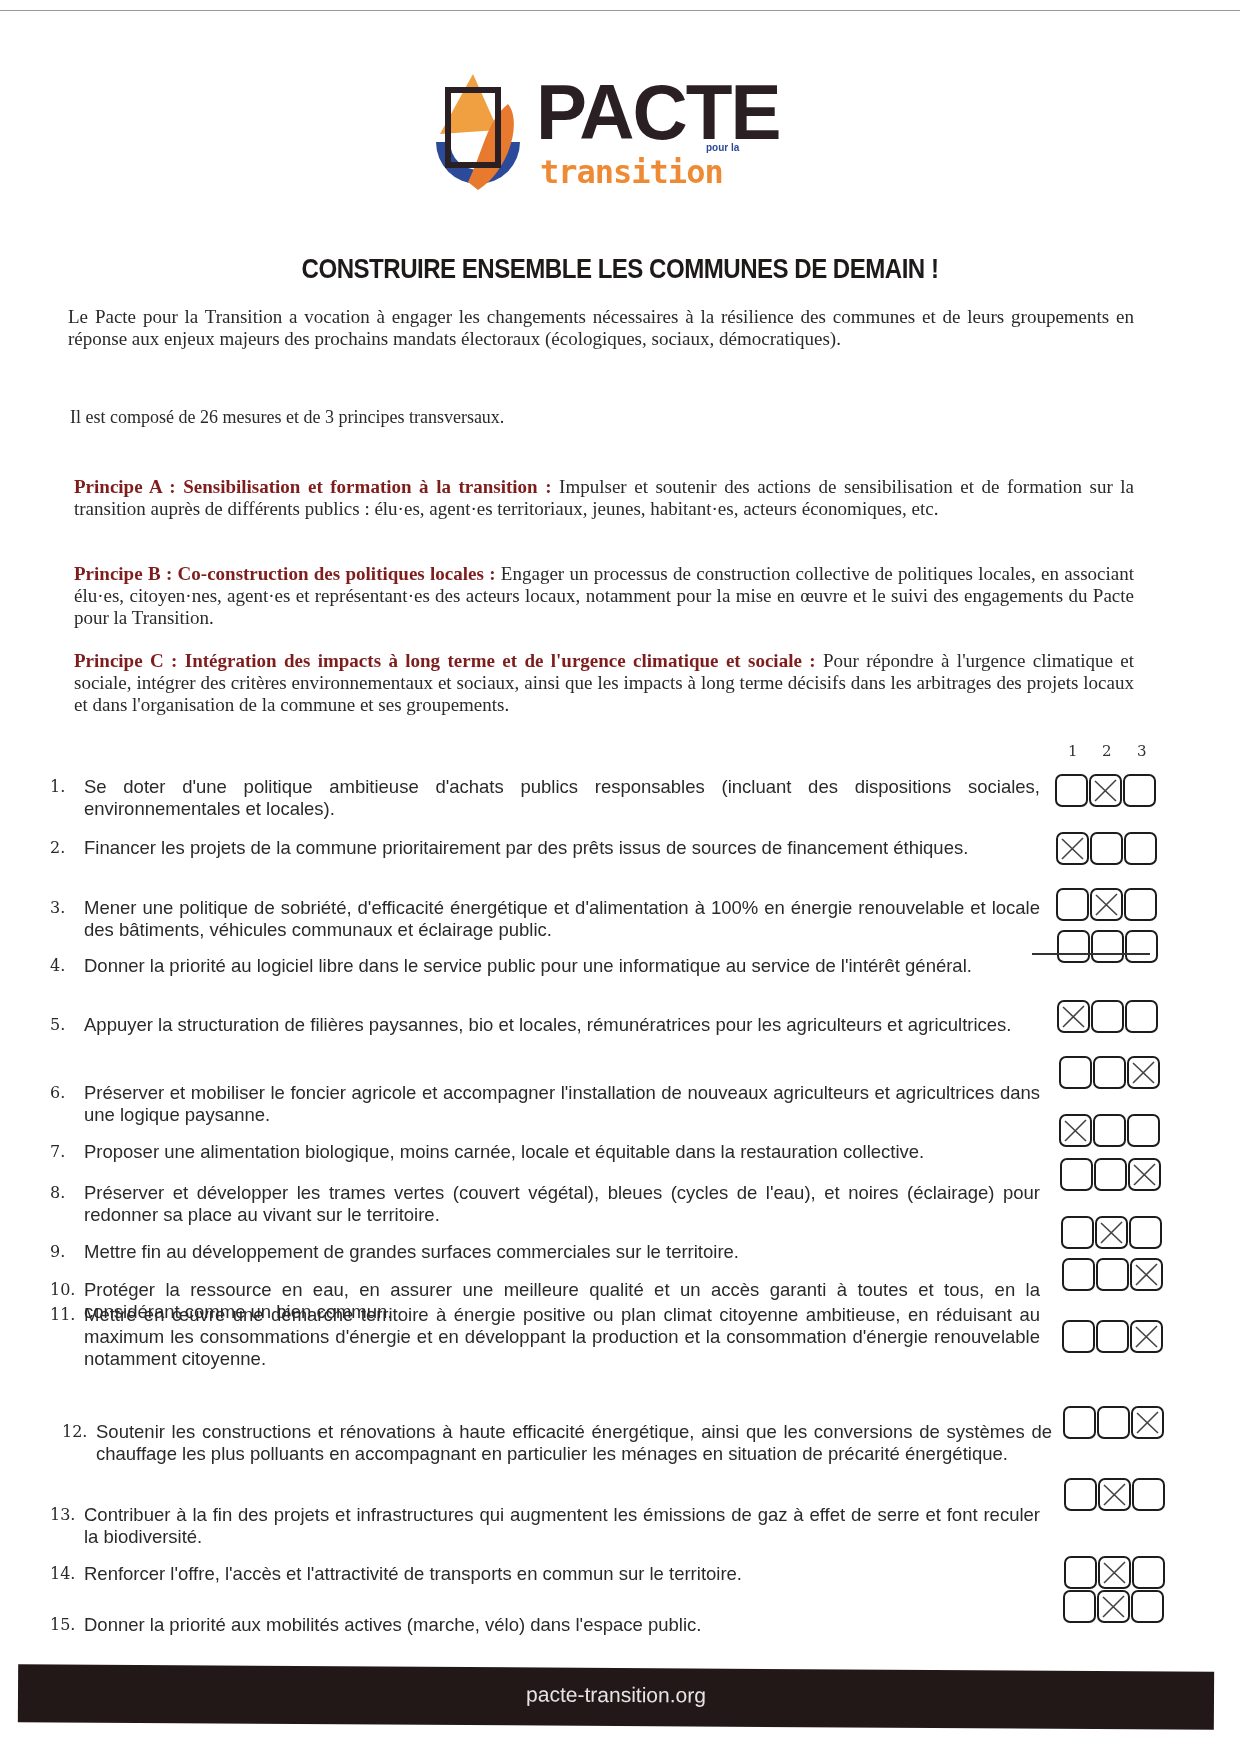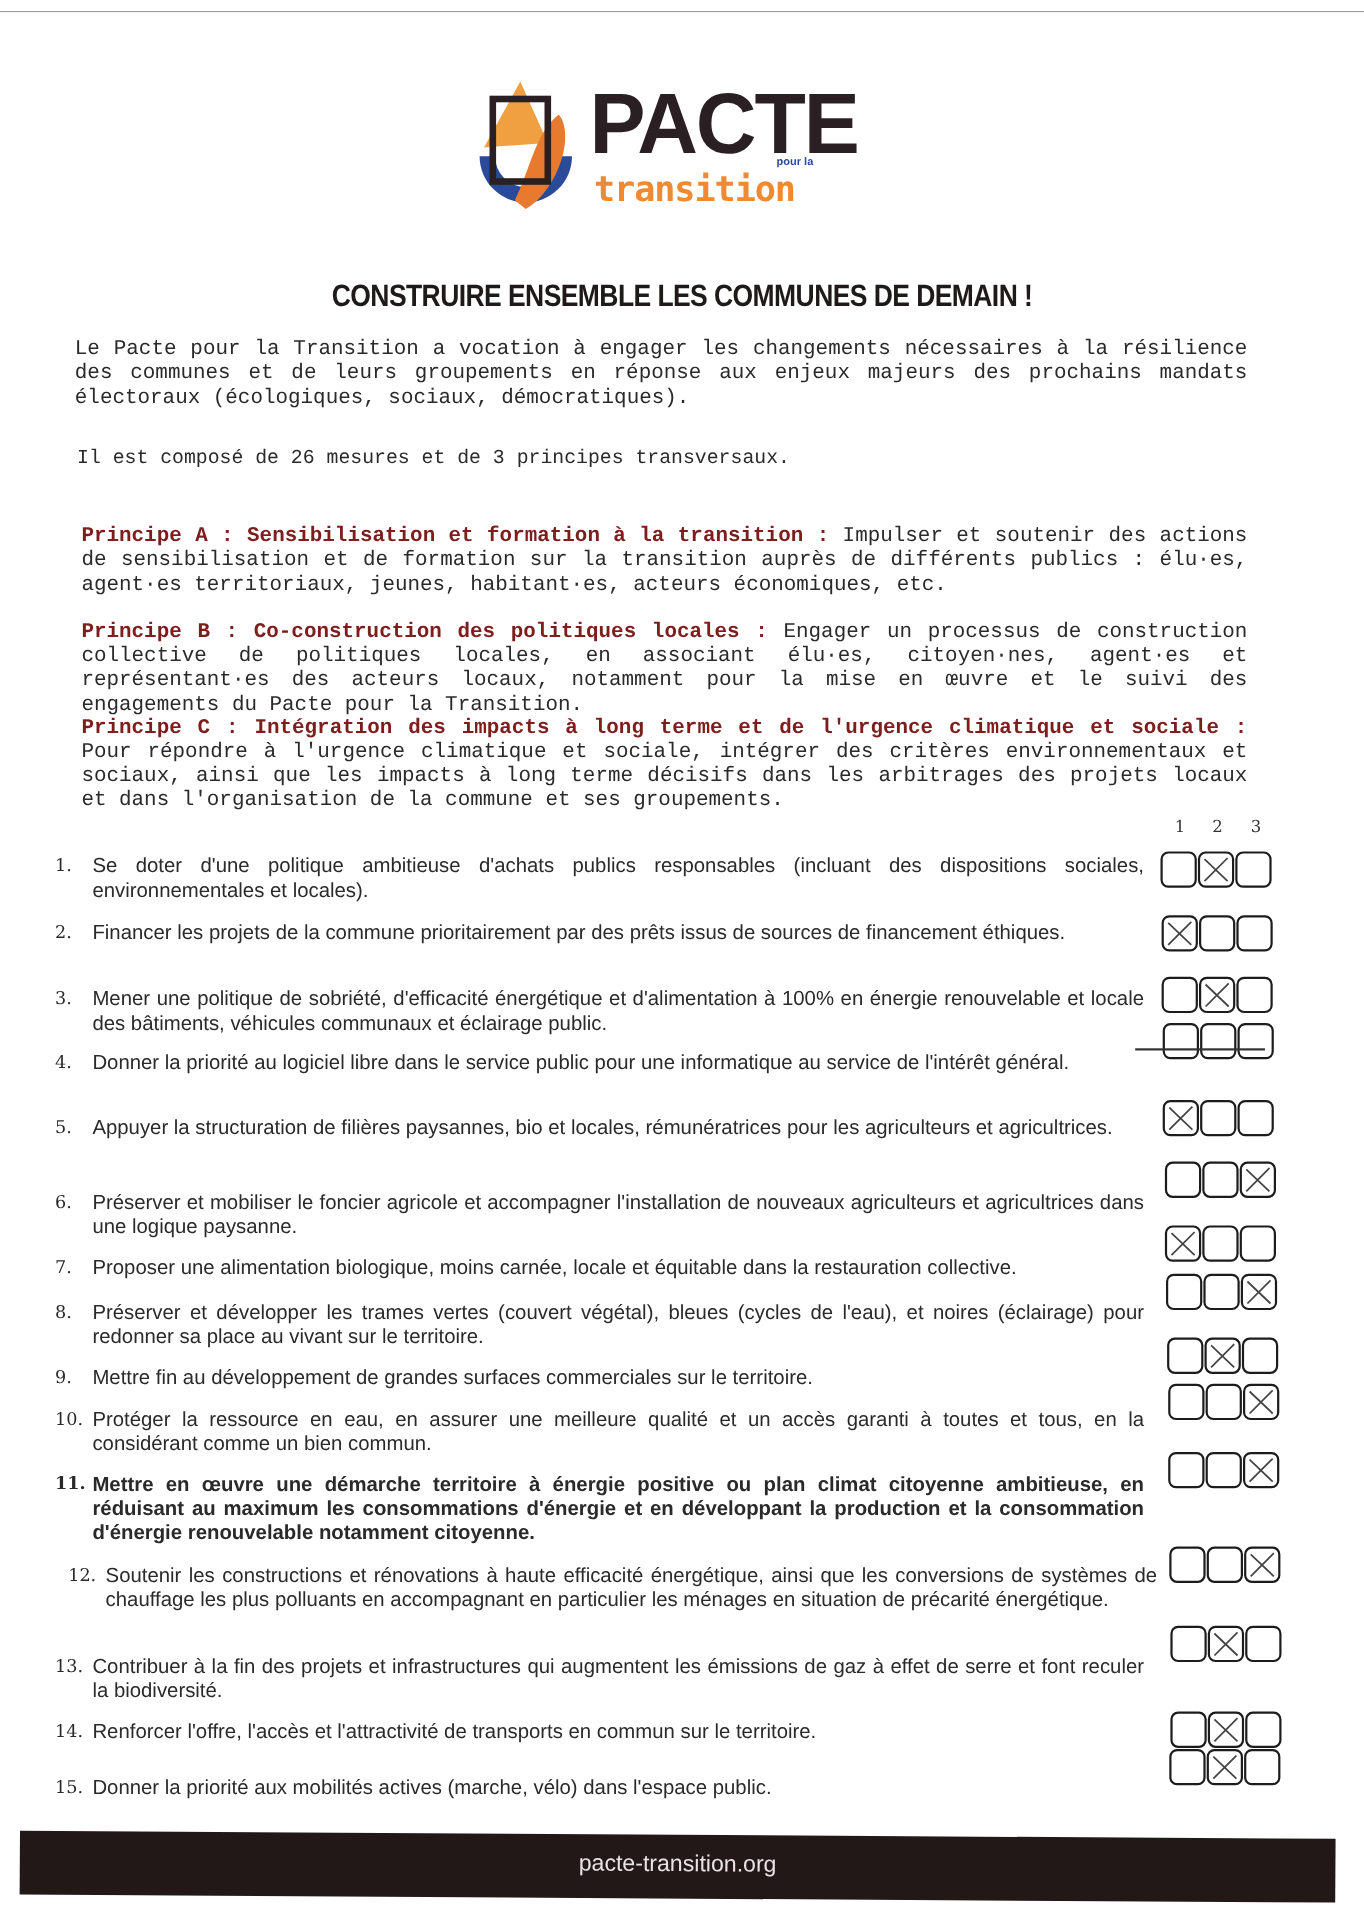--- a/index.html
+++ b/index.html
@@ -9,21 +9,21 @@
   .logo { position:absolute; left:428px; top:72px; width:340px; height:130px; }
   .logo-mark { position:absolute; left:0; top:0; width:100px; height:130px; }
   .pacte { position:absolute; left:108px; top:0; font-family:"Liberation Sans", sans-serif; font-weight:900;
            font-size:78px; letter-spacing:-2px; color:#2a1f22; line-height:80px; transform:scaleX(0.98); transform-origin:left; }
   .pourla { position:absolute; left:278px; top:70px; font-size:10px; font-weight:bold; color:#2c4a9a; }
   .transition { position:absolute; left:112px; top:74px; font-family:"DejaVu Sans Mono", monospace; font-weight:bold;
                 font-size:32px; color:#ef8a34; letter-spacing:-1px; line-height:52px; }
   .title { position:absolute; left:0; width:1240px; top:253px; text-align:center; font-weight:bold;
            font-size:28px; color:#1e1a1a; letter-spacing:-0.6px; transform:scaleX(0.86); }
   .para { position:absolute; left:68px; width:1066px; font-size:19px; line-height:22px; text-align:justify;
-          color:#2a2a2a; font-family:Liberation Mono, monospace; }
+          color:#2a2a2a; font-family:Liberation Serif, serif; }
   .para b { font-weight:bold; color:#7f1d1d; }
   .intro { top:306px; }
   .composed { top:406px; left:70px; font-size:18px; }
   .pA { top:476px; left:74px; width:1060px; }
   .pB { top:563px; left:74px; width:1060px; }
   .pC { top:650px; left:74px; width:1060px; }
   .colhead { position:absolute; top:742px; font-size:15px; color:#333; font-family:"DejaVu Serif", serif; }
   .item { position:absolute; left:50px; width:990px; font-size:18.5px; line-height:22px; color:#2a2a2a; }
   .item .num { position:absolute; left:0; top:0; width:32px; text-align:left; font-family:"DejaVu Serif", serif; font-size:16px; }
   .item .txt { margin-left:34px; text-align:justify; }
@@ -184,21 +184,21 @@
     </div>
     <div class="boxes" style="top: 1258px; left: 1062px;">
       <div class="box"></div>
       <div class="box"></div>
       <div class="box">
         <svg viewBox="0 0 27 27">
           <path d="M3 4 L24 24 M24 3 L3 24" stroke="#444" stroke-width="1.6" fill="none"></path>
         </svg>
       </div>
     </div>
-    <div class="item" style="top: 1338px; font-weight: bold;">
+    <div class="item" style="top: 1304px;">
       <span class="num">11.</span>
       <div class="txt">Mettre en œuvre une démarche territoire à énergie positive ou plan climat citoyenne ambitieuse, en réduisant au maximum les consommations d'énergie et en développant la production et la consommation d'énergie renouvelable notamment citoyenne.</div>
     </div>
     <div class="boxes" style="top: 1320px; left: 1062px;">
       <div class="box"></div>
       <div class="box"></div>
       <div class="box">
         <svg viewBox="0 0 27 27">
           <path d="M3 4 L24 24 M24 3 L3 24" stroke="#444" stroke-width="1.6" fill="none"></path>
         </svg>

